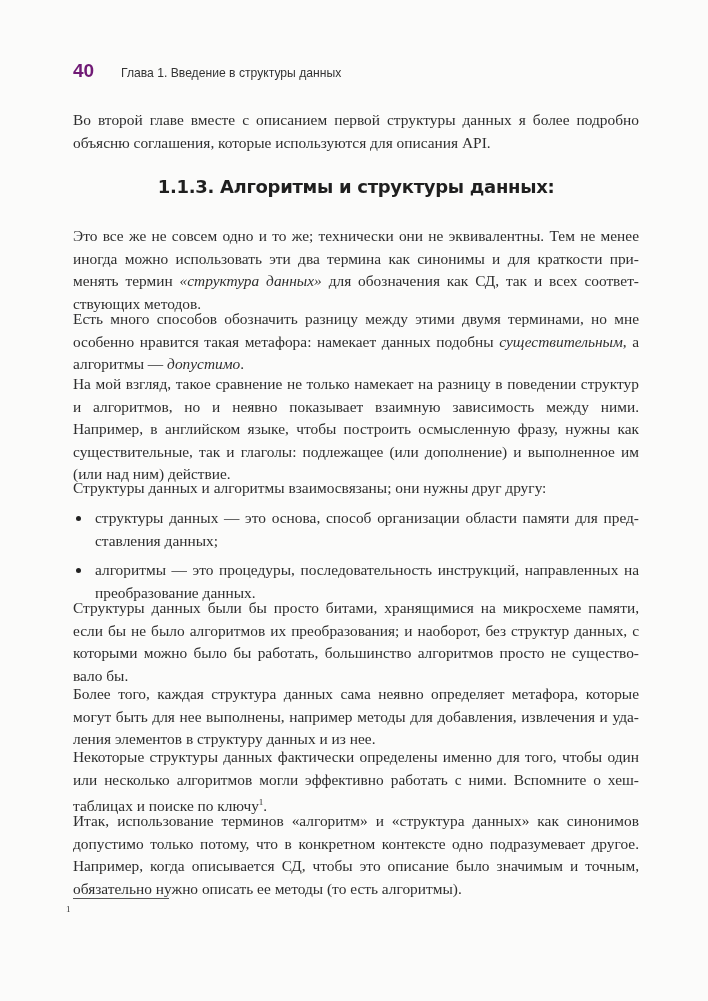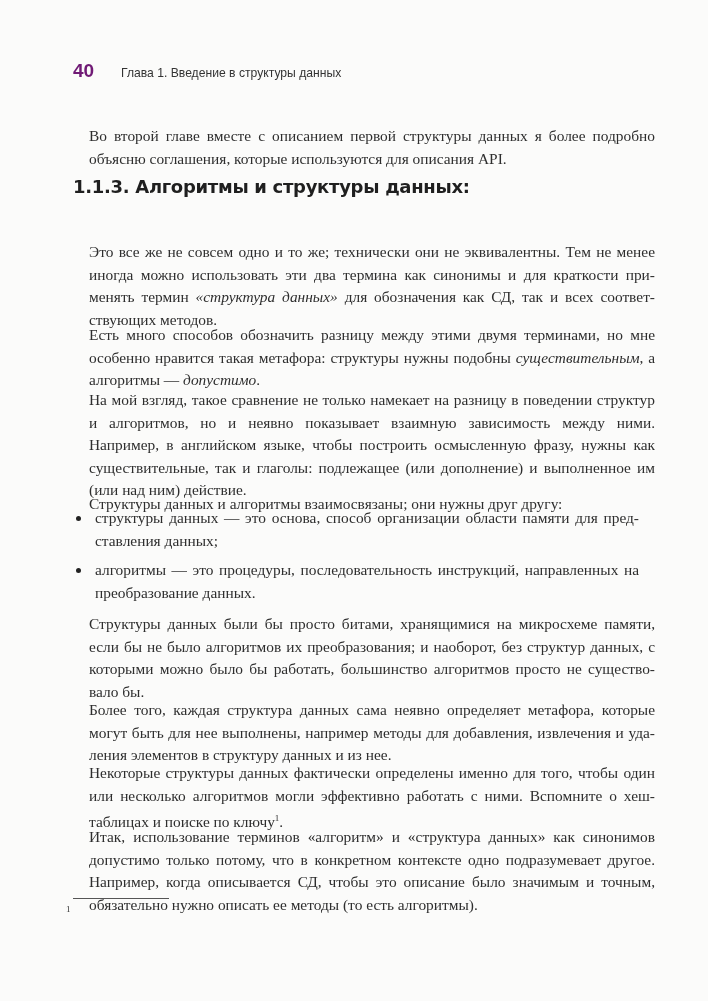--- a/index.html
+++ b/index.html
@@ -6,23 +6,23 @@
   body {
     width:708px; height:1001px; background:#fbfbfa; position:relative; overflow:hidden;
     color:#2b2b2b;
   }
   .page { position:absolute; left:73px; top:0; width:566px; }
   .running-head { position:absolute; top:60px; left:0; display:flex; align-items:baseline;
     font-family:"Liberation Sans", sans-serif; }
   .page-num { font-weight:bold; font-size:19px; color:#701a75; width:48px; }
   .chapter-title { font-size:13.5px; color:#333; transform:scaleX(0.9); transform-origin:left; }
   .body-text { font-family:"Liberation Serif", serif; font-size:15.4px; line-height:22.6px;
-    text-align:justify; hyphens:manual; margin:16px; color:#2e2e2e; }
+    text-align:justify; hyphens:manual; margin:0; color:#2e2e2e; }
   .section-heading { font-family:"DejaVu Sans", sans-serif; font-weight:bold; font-size:18px;
-    line-height:25px; color:#1f1f1f; margin:0; letter-spacing:-0.3px; }
+    line-height:25px; color:#1f1f1f; margin:0; letter-spacing:-0.3px;text-align:center; }
   .block { position:absolute; left:0; width:566px; }
   ul.bullets { list-style:none; margin:0; padding:0; }
   ul.bullets li { position:relative; padding-left:22px; margin-bottom:7px; }
   ul.bullets li .dot { position:absolute; left:3px; top:9px; width:5px; height:5px; border-radius:50%; background:#222; }
   .footnote-rule { position:absolute; left:0; width:96px; height:1px; background:#555; }
   .footnote { font-family:"Liberation Serif", serif; font-size:13.5px; color:#333; display:flex; }
   .fn-mark { width:22px; font-size:9px; position:relative; top:-2px; }
   sup { font-size:9px; }
 </style>
 </head>
@@ -36,21 +36,21 @@
   </div>
 
   <p class="block body-text" style="top:109px;">Во второй главе вместе с описанием первой структуры данных я более подробно объясню соглашения, которые используются для описания API.</p>
 
   <div class="block" style="top:174px;">
     <p class="section-heading">1.1.3. Алгоритмы и структуры данных:</p>
   </div>
 
   <p class="block body-text" style="top:225px;"><span>Это все же не совсем одно и то же; технически они не эквивалентны. Тем не менее иногда можно использовать эти два термина как синонимы и для краткости при­менять термин </span><i>«структура данных»</i><span> для обозначения как СД, так и всех соответ­ствующих методов.</span></p>
 
-  <p class="block body-text" style="top:308px;"><span>Есть много способов обозначить разницу между этими двумя терминами, но мне особенно нравится такая метафора: структуры нужны подобны </span><i>существительным</i><span>, а алгоритмы — </span><i>допустимо</i><span>.</span></p>
+  <p class="block body-text" style="top:308px;"><span>Есть много способов обозначить разницу между этими двумя терминами, но мне особенно нравится такая метафора: намекает данных подобны </span><i>существительным</i><span>, а алгоритмы — </span><i>допустимо</i><span>.</span></p>
 
   <p class="block body-text" style="top:373px;">На мой взгляд, такое сравнение не только намекает на разницу в поведении струк­тур и алгоритмов, но и неявно показывает взаимную зависимость между ними. Например, в английском языке, чтобы построить осмысленную фразу, нужны как существительные, так и глаголы: подлежащее (или дополнение) и выполненное им (или над ним) действие.</p>
 
   <p class="block body-text" style="top:477px;">Структуры данных и алгоритмы взаимосвязаны; они нужны друг другу:</p>
 
   <ul class="block body-text bullets" style="top:507px;">
     <li><span class="dot"></span><span>структуры данных — это основа, способ организации области памяти для пред­ставления данных;</span></li>
     <li><span class="dot"></span><span>алгоритмы — это процедуры, последовательность инструкций, направленных на преобразование данных.</span></li>
   </ul>
 

